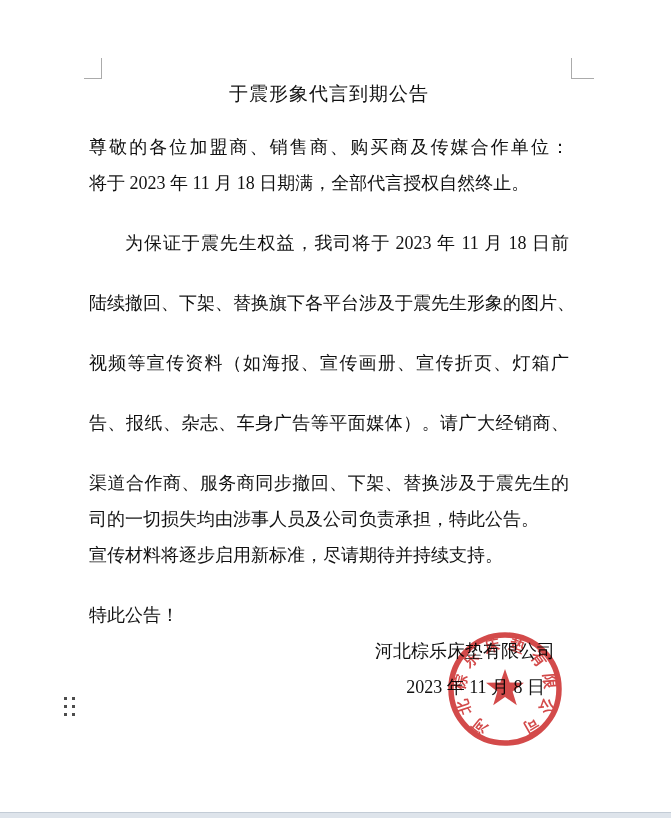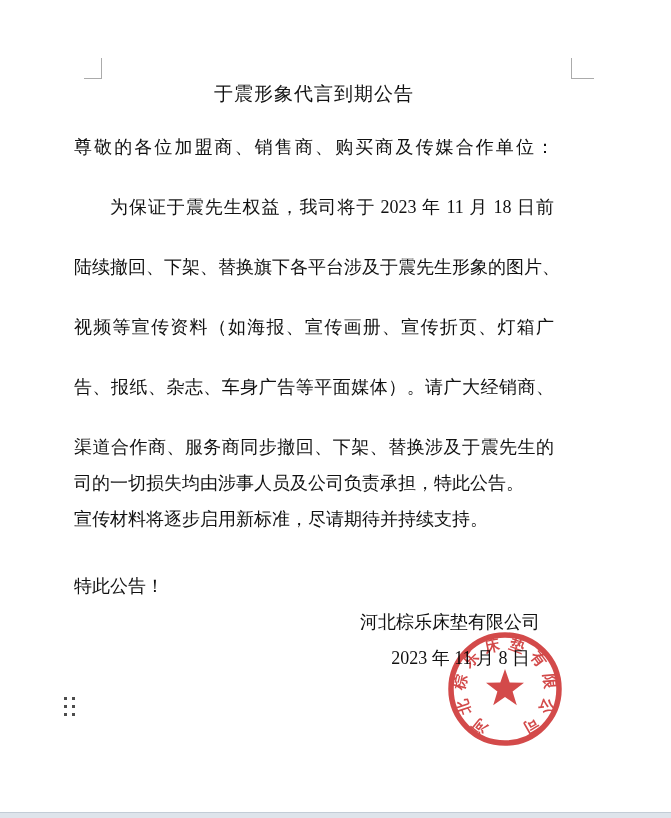--- a/index.html
+++ b/index.html
@@ -9,35 +9,35 @@
     font-family:"Liberation Serif", serif;
     color:#111111;
   }
   
   .crop-mark { position:absolute; }
   .crop-mark.tl { left:84px; top:58px; width:17px; height:20px;
     border-right:1px solid #ababab; border-bottom:1px solid #ababab; }
   .crop-mark.tr { left:571px; top:58px; width:22px; height:20px;
     border-left:1px solid #ababab; border-bottom:1px solid #ababab; }
 
-  .text-area { position:absolute; left:74px; top:83px; width:480px; }
+  .text-area { position:absolute; left:89px; top:83px; width:480px; }
 
   .doc-title {
     font-size:19px; line-height:22px; text-align:center;
     letter-spacing:1px; margin:0 0 10px 0; font-weight:normal;
   }
 
   .line {
     font-size:18px; line-height:36px; height:36px;
     white-space:nowrap; text-align:justify; text-align-last:left;
   }
   .line.stretch { text-align-last:justify;margin-top:24px; }
   .line.indent  { text-indent:36px; }
 
-  .closing-line { margin-top:31px; font-size:18px; line-height:36px; height:36px; }
+  .closing-line { margin-top:24px; font-size:18px; line-height:36px; height:36px; }
 
   .sig-company { font-size:18px; line-height:36px; height:36px;
     text-align:right; padding-right:14px; }
   .sig-date { font-size:18px; line-height:36px; height:36px;
     text-align:right; padding-right:24px; }
 
   
   .seal {
     position:absolute; left:444px; top:628px; width:122px; height:122px;
     mix-blend-mode:multiply; opacity:.92; pointer-events:none;
@@ -66,20 +66,21 @@
 
 <div class="crop-mark tl"></div>
 <div class="crop-mark tr"></div>
 
 <div class="text-area">
   <h1 class="doc-title">于震形象代言到期公告</h1>
 
   <div>
 
   <div class="line stretch">尊敬的各位加盟商、销售商、购买商及传媒合作单位：</div>
+      <div class="line">将于 2023 年 11 月 18 日期满，全部代言授权自然终止。</div>
       <div class="line indent stretch">为保证于震先生权益，我司将于 2023 年 11 月 18 日前</div>
       <div class="line stretch">陆续撤回、下架、替换旗下各平台涉及于震先生形象的图片、</div>
       <div class="line stretch">视频等宣传资料（如海报、宣传画册、宣传折页、灯箱广</div>
       <div class="line stretch">告、报纸、杂志、车身广告等平面媒体）。请广大经销商、</div>
       <div class="line stretch">渠道合作商、服务商同步撤回、下架、替换涉及于震先生的</div>
       <div class="line">司的一切损失均由涉事人员及公司负责承担，特此公告。</div>
       <div class="line">宣传材料将逐步启用新标准，尽请期待并持续支持。</div>
     </div>
 
   <div class="closing-line">特此公告！</div>

